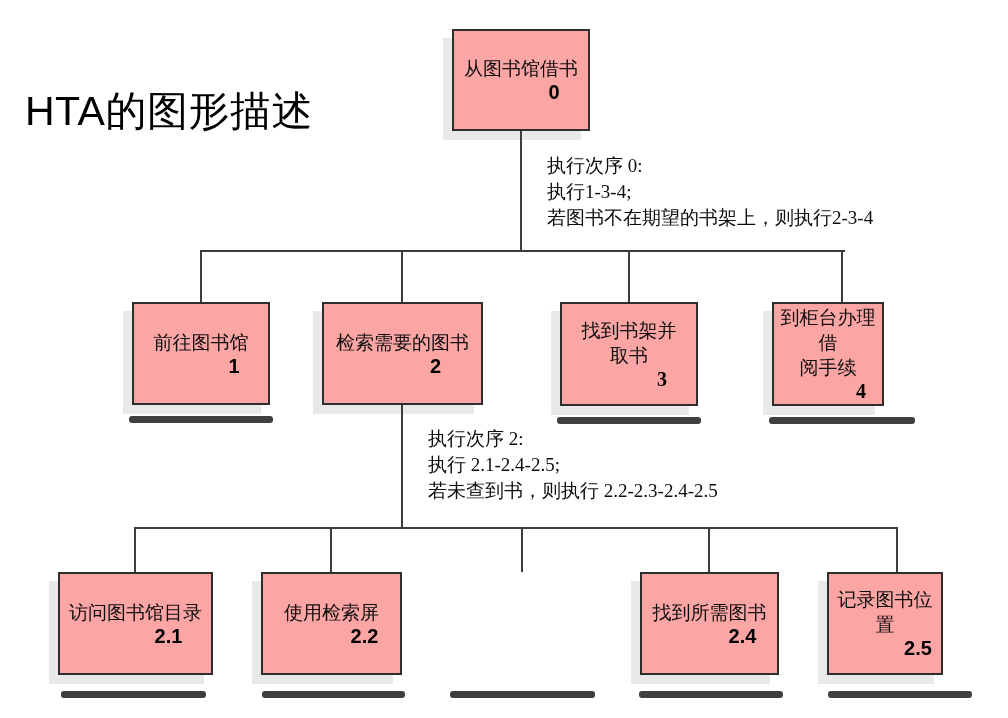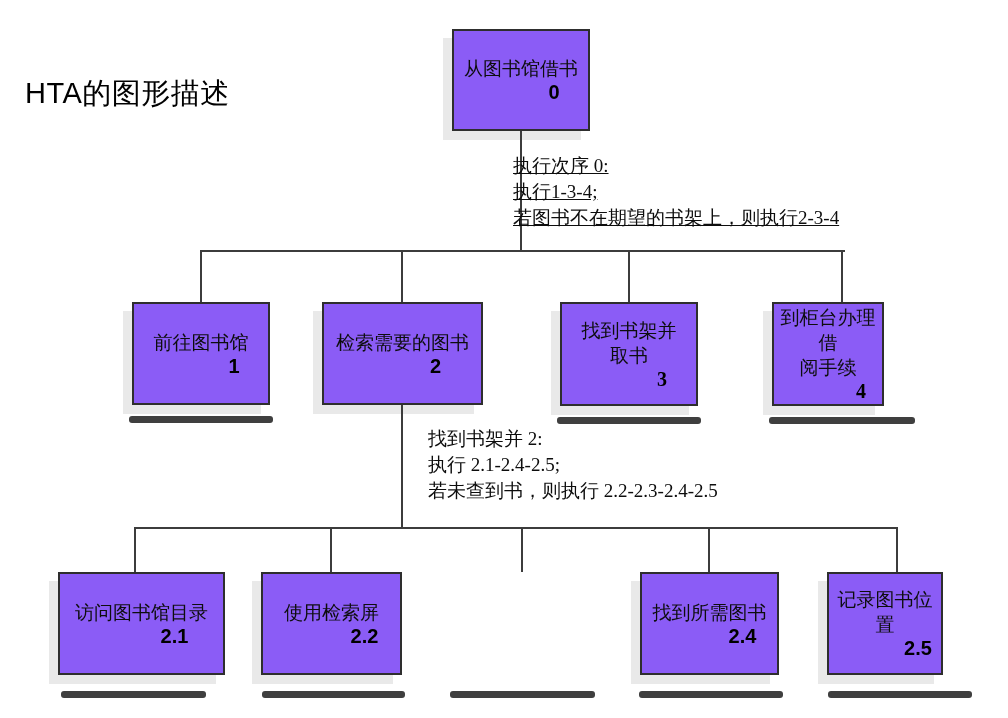--- a/index.html
+++ b/index.html
@@ -1,26 +1,26 @@
 <!DOCTYPE html>
 <html><head>
 <meta charset="utf-8">
 <style>
   html,body{margin:0;padding:0;background:#ffffff;}
   #canvas{
     position:relative;width:1008px;height:718px;background:#ffffff;overflow:hidden;
     font-family:"Liberation Serif","DejaVu Serif",serif;
   }
   .page-title{
-    position:absolute;left:25px;top:74px;
+    position:absolute;left:25px;top:84px;
     font-family:"Liberation Sans","DejaVu Sans",sans-serif;
-    font-size:29px;font-weight:500;color:#000;letter-spacing:0.5px;white-space:nowrap;
+    font-size:41px;font-weight:500;color:#000;letter-spacing:0.5px;white-space:nowrap;
   }
   .box{
-    position:absolute;background:#8b5cf6;border:2px solid #2e2e2e;box-sizing:border-box;
+    position:absolute;background:#fca5a5;border:2px solid #2e2e2e;box-sizing:border-box;
     box-shadow:-9px 9px 0 #e9e9e9;
     display:flex;flex-direction:column;align-items:center;justify-content:center;
   }
   .box .label{
     font-size:19px;line-height:25px;text-align:center;color:#0d0d0d;white-space:pre-line;
   }
   .box .num{
     font-family:"Liberation Sans","DejaVu Sans",sans-serif;font-weight:700;
     font-size:20px;line-height:23px;color:#000;transform:translateX(33px);
   }
@@ -46,21 +46,21 @@
 
   <div class="line" style="left:520px;top:131px;width:2px;height:121px;"></div>
 
   <div class="line" style="left:200px;top:250px;width:645px;height:2px;"></div>
 
   <div class="line" style="left:200px;top:250px;width:2px;height:53px;"></div>
   <div class="line" style="left:401px;top:250px;width:2px;height:53px;"></div>
   <div class="line" style="left:628px;top:250px;width:2px;height:53px;"></div>
   <div class="line" style="left:841px;top:250px;width:2px;height:53px;"></div>
 
-  <div class="ann" style="left:513px;top:153px;text-decoration:underline;">
+  <div class="ann" style="left:547px;top:153px;">
     <div>执行次序 0:</div>
     <div>执行1-3-4;</div>
     <div>若图书不在期望的书架上，则执行2-3-4</div>
   </div>
 
   <div class="box" style="left:132px;top:302px;width:138px;height:103px;">
     <div class="label">前往图书馆</div>
     <div class="num">1</div>
   </div>
   <div class="box" style="left:322px;top:302px;width:161px;height:103px;">
@@ -78,34 +78,34 @@
     <div class="num serif-num">4</div>
   </div>
 
   <div class="bar" style="left:129px;top:416px;width:144px;"></div>
   <div class="bar" style="left:557px;top:417px;width:144px;"></div>
   <div class="bar" style="left:769px;top:417px;width:146px;"></div>
 
   <div class="line" style="left:401px;top:405px;width:2px;height:123px;"></div>
 
   <div class="ann" style="left:428px;top:426px;">
-    <div>找到书架并 2:</div>
+    <div>执行次序 2:</div>
     <div>执行 2.1-2.4-2.5;</div>
     <div>若未查到书，则执行 2.2-2.3-2.4-2.5</div>
   </div>
 
   <div class="line" style="left:134px;top:527px;width:764px;height:2px;"></div>
 
   <div class="line" style="left:134px;top:527px;width:2px;height:45px;"></div>
   <div class="line" style="left:330px;top:527px;width:2px;height:45px;"></div>
   <div class="line" style="left:521px;top:527px;width:2px;height:45px;"></div>
   <div class="line" style="left:708px;top:527px;width:2px;height:45px;"></div>
   <div class="line" style="left:896px;top:527px;width:2px;height:45px;"></div>
 
-  <div class="box" style="left:58px;top:572px;width:167px;height:103px;">
+  <div class="box" style="left:58px;top:572px;width:155px;height:103px;">
     <div class="label">访问图书馆目录</div>
     <div class="num">2.1</div>
   </div>
   <div class="box" style="left:261px;top:572px;width:141px;height:103px;">
     <div class="label">使用检索屏</div>
     <div class="num">2.2</div>
   </div>
   <div class="box" style="left:640px;top:572px;width:139px;height:103px;">
     <div class="label">找到所需图书</div>
     <div class="num">2.4</div>

